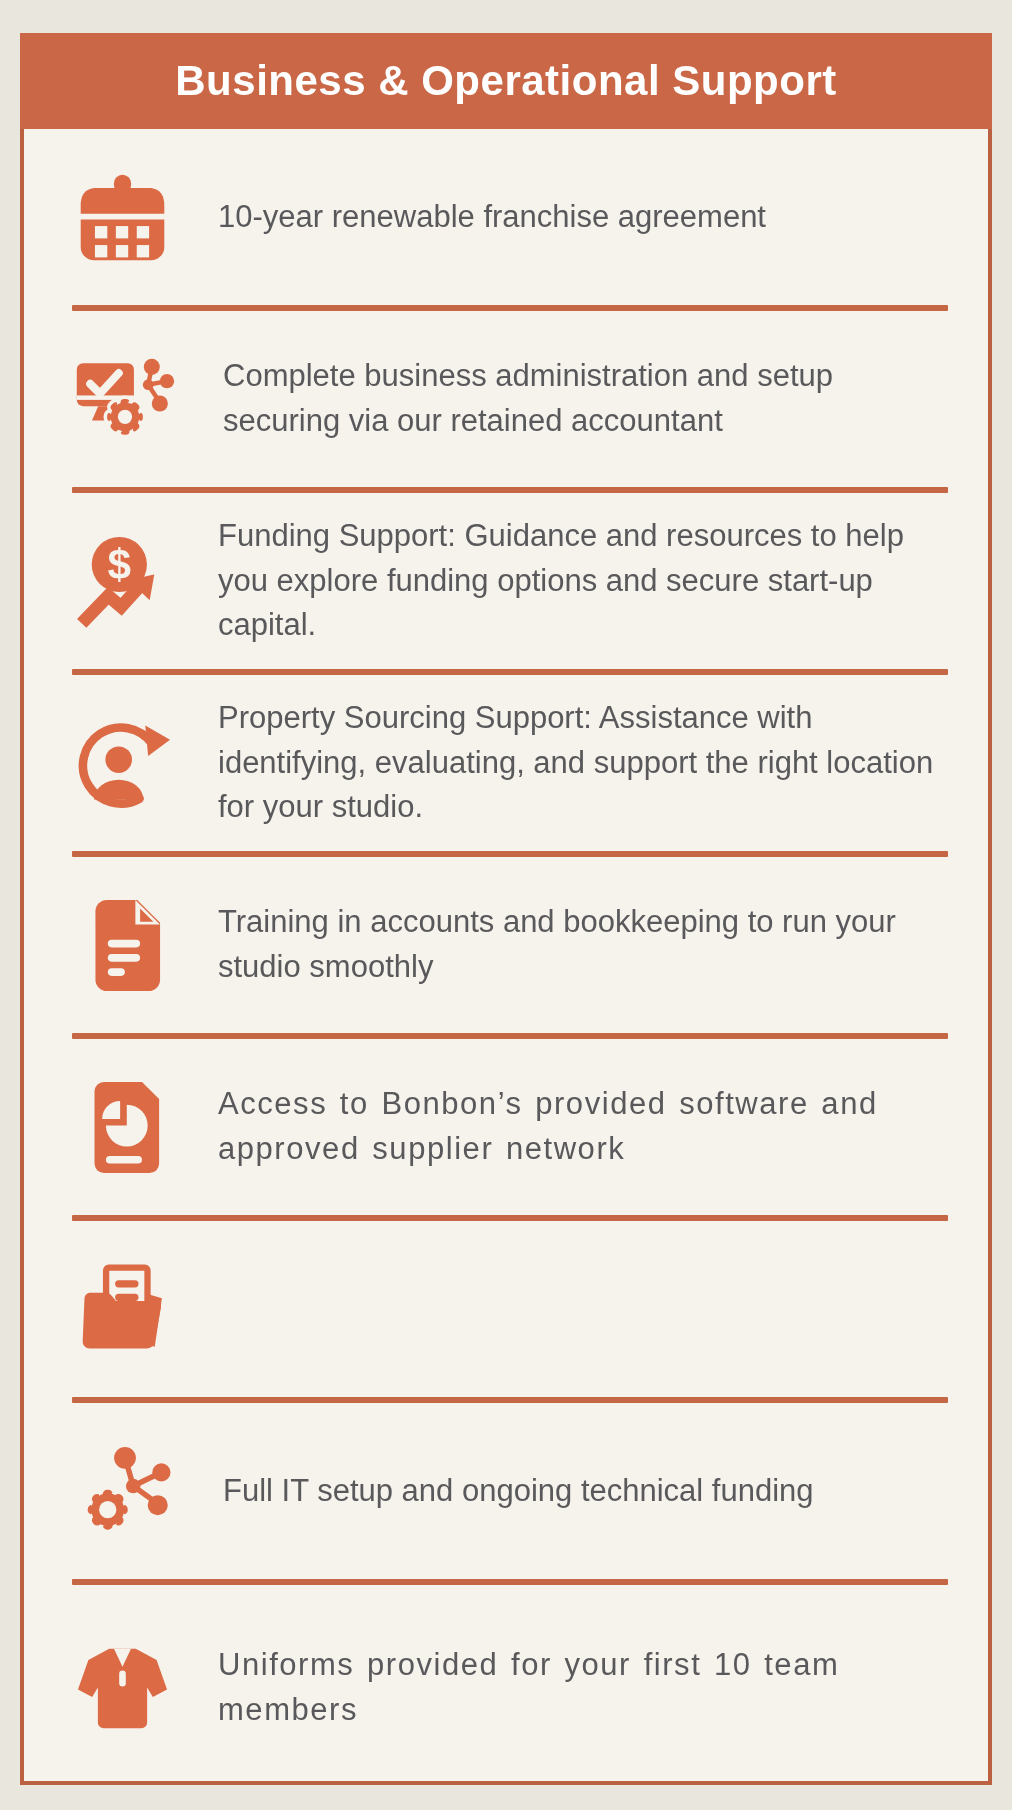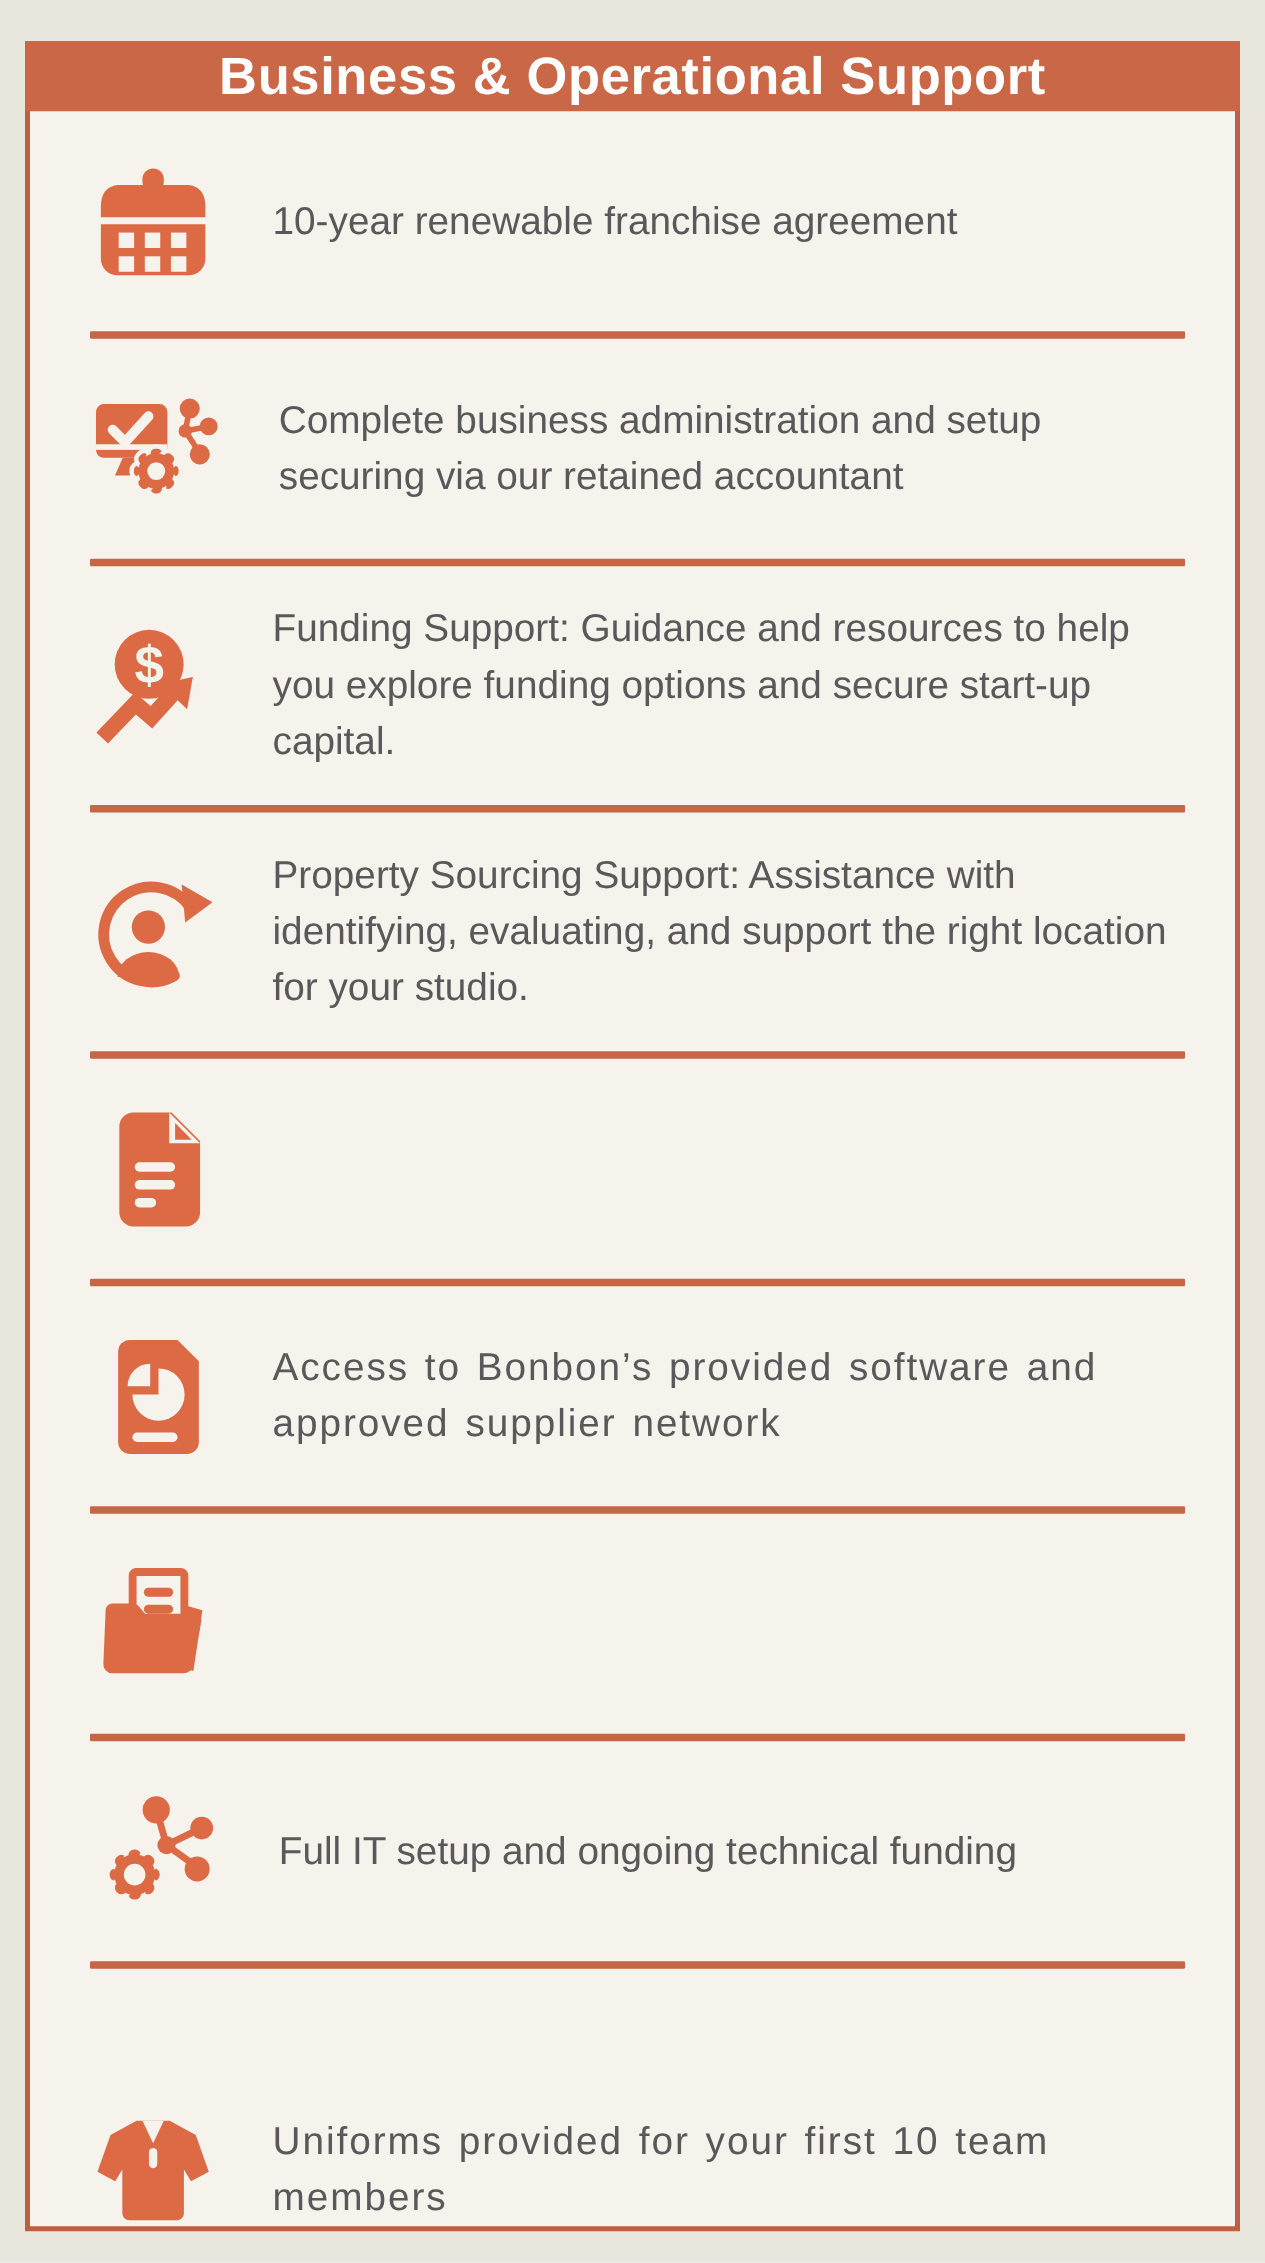--- a/index.html
+++ b/index.html
@@ -24,41 +24,41 @@
     position:absolute;
     left:20px; top:33px;
     width:972px; height:1752px;
     background:var(--card-bg);
     border:4px solid var(--border);
     display:flex;
     flex-direction:column;
   }
   .header{
     background:var(--accent);
-    height:56px;
+    height:96px;
     margin:-4px -4px 0 -4px;
     display:flex;
     align-items:center;
     justify-content:center;
     flex:0 0 auto;
   }
   .header h1{
     color:var(--title-text);
     font-size:42px;
     font-weight:bold;
     letter-spacing:0.5px;
   }
   .row{
     min-height:176px;
     display:flex;
     align-items:center;
     padding-right:38px;
     flex:1 1 auto;
   }
-  .row:last-child{min-height:206px;align-items:flex-end;}
+  .row:last-child{min-height:206px;}
   .icon-box{
     flex:0 0 95px;
     margin-left:51px;
     margin-right:48px;
     display:flex;
     align-items:center;
     justify-content:center;
   }
   .icon-box svg{display:block;}
   .item-text{
@@ -174,20 +174,21 @@
     <div class="icon-box">
       <svg width="82" height="95" viewBox="0 0 86 100">
         <path class="ic" d="M26,2 h32 l24,24 v60 a12,12 0 0 1 -12,12 H26 a12,12 0 0 1 -12,-12 V14 a12,12 0 0 1 12,-12 z"></path>
         <path class="wh" d="M56,2 l26,26 h-26 z"></path>
         <path class="ic" d="M61,11 l14,14 h-14 z"></path>
         <rect class="wh" x="27" y="44" width="34" height="8" rx="4"></rect>
         <rect class="wh" x="27" y="59" width="34" height="8" rx="4"></rect>
         <rect class="wh" x="27" y="74" width="18" height="8" rx="4"></rect>
       </svg>
     </div>
+    <div class="item-text">Training in accounts and bookkeeping to run your studio smoothly</div>
   </div>
 
   <div class="divider"></div>
 
   <div class="row">
     <div class="icon-box">
       <svg width="80" height="95" viewBox="0 0 84 100">
         <path class="ic" d="M22,2 h40 l18,18 v68 a10,10 0 0 1 -10,10 H22 a10,10 0 0 1 -10,-10 V12 a10,10 0 0 1 10,-10 z"></path>
         <path class="wh" d="M46,48 L46,26 A22,22 0 1 1 24,48 z"></path>
         <path class="wh" d="M39,41 L39,22 A19,19 0 0 0 20,41 z"></path>

